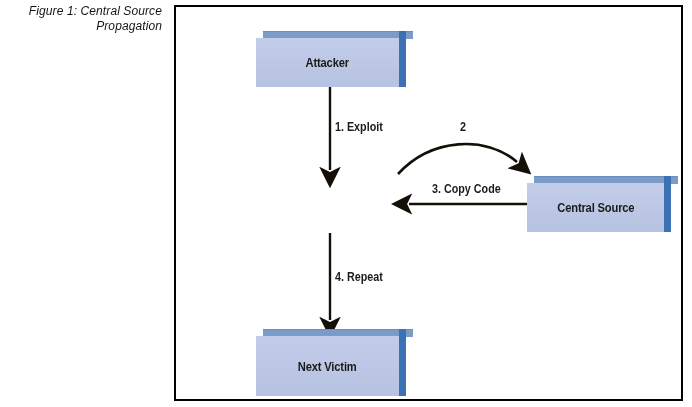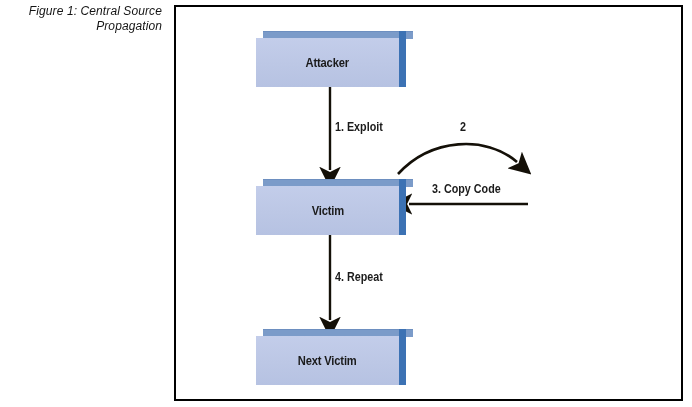--- a/index.html
+++ b/index.html
@@ -82,21 +82,21 @@
     font-size: 13px;
     letter-spacing: -0.2px;
     color: #1b1b1b;
     white-space: nowrap;
     transform: scaleX(.86);
   }
 
   
   #node-attacker      { left: 80px; top: 24px;  width: 150px; height: 56px; }
   #node-victim        { left: 80px; top: 172px; width: 150px; height: 56px; }
-  #node-next-victim   { left: 80px; top: 322px; width: 150px; height: 56px; }
+  #node-next-victim   { left: 80px; top: 322px; width: 150px; height: 67px; }
   #node-central-source{ left: 351px;top: 169px; width: 144px; height: 56px; }
 
   
   #arrow-layer {
     position: absolute;
     left: 0;
     top: 0;
     width: 100%;
     height: 100%;
     pointer-events: none;
@@ -148,28 +148,28 @@
   </svg>
 
   <div class="node-box" id="node-attacker">
     <div class="box-top"></div>
     <div class="box-side"></div>
     <div class="box-face">
       <span class="node-label">Attacker</span>
     </div>
   </div>
 
-  <div class="node-box" id="node-victim">
+
+  <div class="node-box" id="node-central-source">
     <div class="box-top"></div>
     <div class="box-side"></div>
     <div class="box-face">
-      <span class="node-label">Victim</span>
+      <span class="node-label">Central Source</span>
     </div>
   </div>
-
 
   <div class="node-box" id="node-next-victim">
     <div class="box-top"></div>
     <div class="box-side"></div>
     <div class="box-face">
       <span class="node-label">Next Victim</span>
     </div>
   </div>
 
   <div class="flow-label" id="label-exploit">1. Exploit</div>

